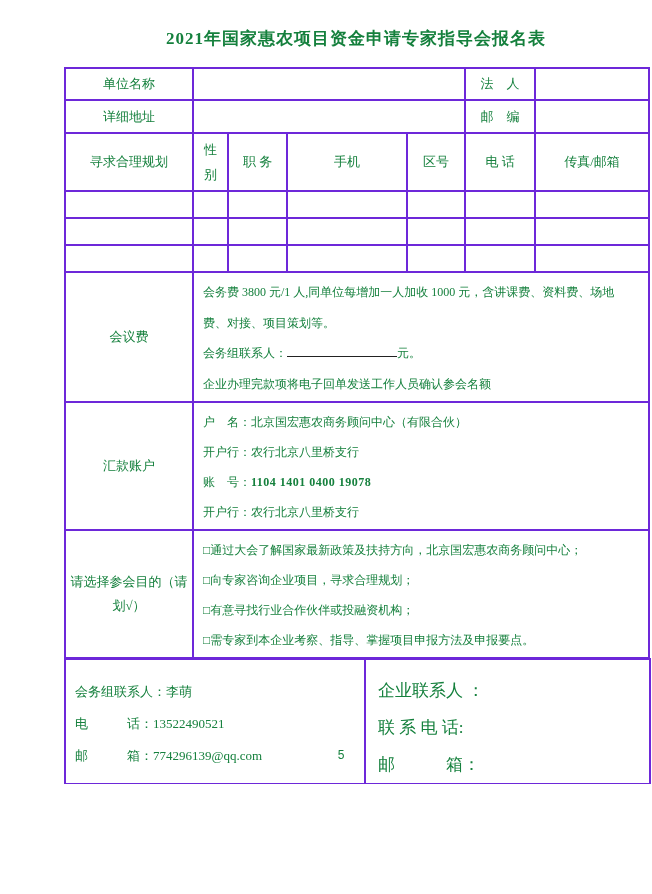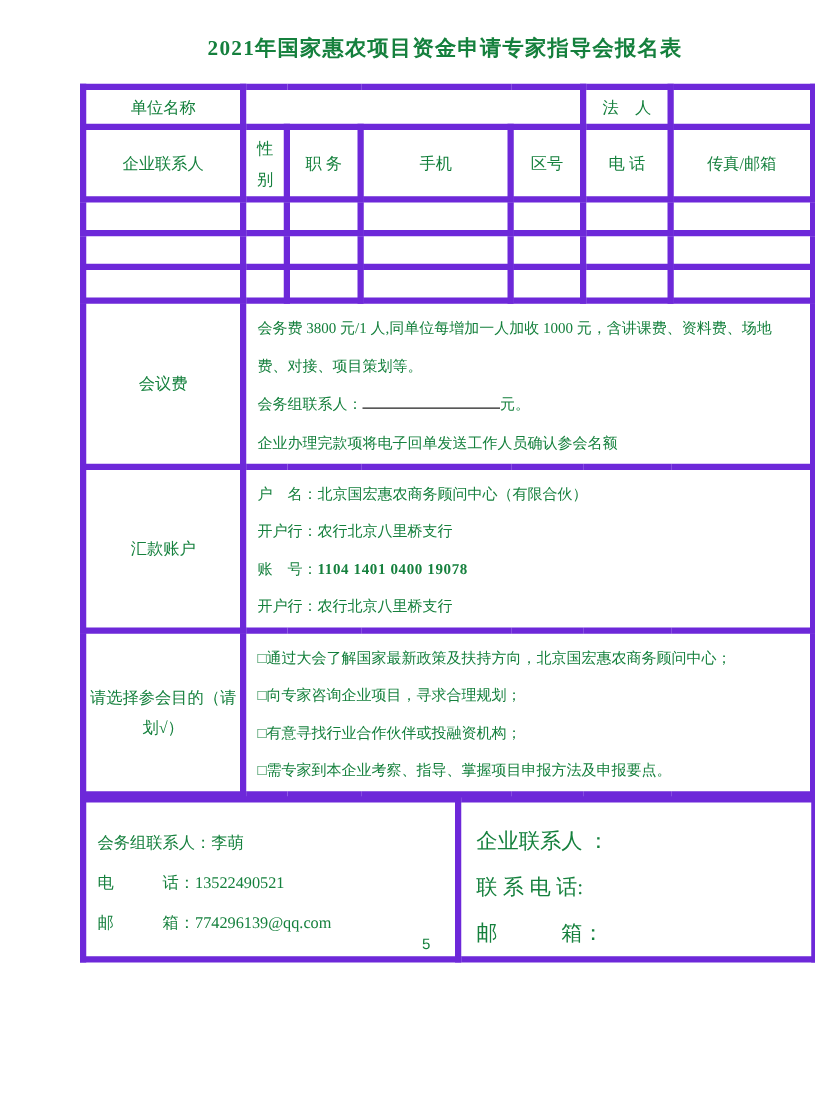--- a/index.html
+++ b/index.html
@@ -21,21 +21,21 @@
   }
   table.form {
     border-collapse:collapse;
     table-layout:fixed;
     width:585px;
     margin-left:34px;
   }
   table.form-main { margin-top:17px; }
   table.form-contact { margin-top:-1px;border-radius:17px; }
   td {
-    border:5px solid #6d28d9;
+    border:2px solid #6d28d9;
     font-size:13px;
     vertical-align:middle;
     padding:0;
     overflow:hidden;
   }
   td.lbl { text-align:center; }
   td.fill { background:#fff; }
   .hdr-tall { height:58px; }
   .row-a { height:32px; }
   .row-b { height:33px; }
@@ -89,23 +89,29 @@
     </colgroup>
 
     <tbody>
         <tr class="row-a">
       <td class="lbl">单位名称</td>
       <td class="fill" colspan="4"></td>
       <td class="lbl">法　人</td>
       <td class="fill"></td>
     </tr>
 
+    <tr class="row-b">
+      <td class="lbl">详细地址</td>
+      <td class="fill" colspan="4"></td>
+      <td class="lbl">邮　编</td>
+      <td class="fill"></td>
+    </tr>
 
     <tr class="hdr-tall">
-      <td class="lbl">企业联系人</td>
+      <td class="lbl">寻求合理规划</td>
       <td class="lbl">
         <div class="sex-hdr">
           <div>性</div>
           <div>别</div>
         </div>
       </td>
       <td class="lbl">职 务</td>
       <td class="lbl">手机</td>
       <td class="lbl">区号</td>
       <td class="lbl">电 话</td>

